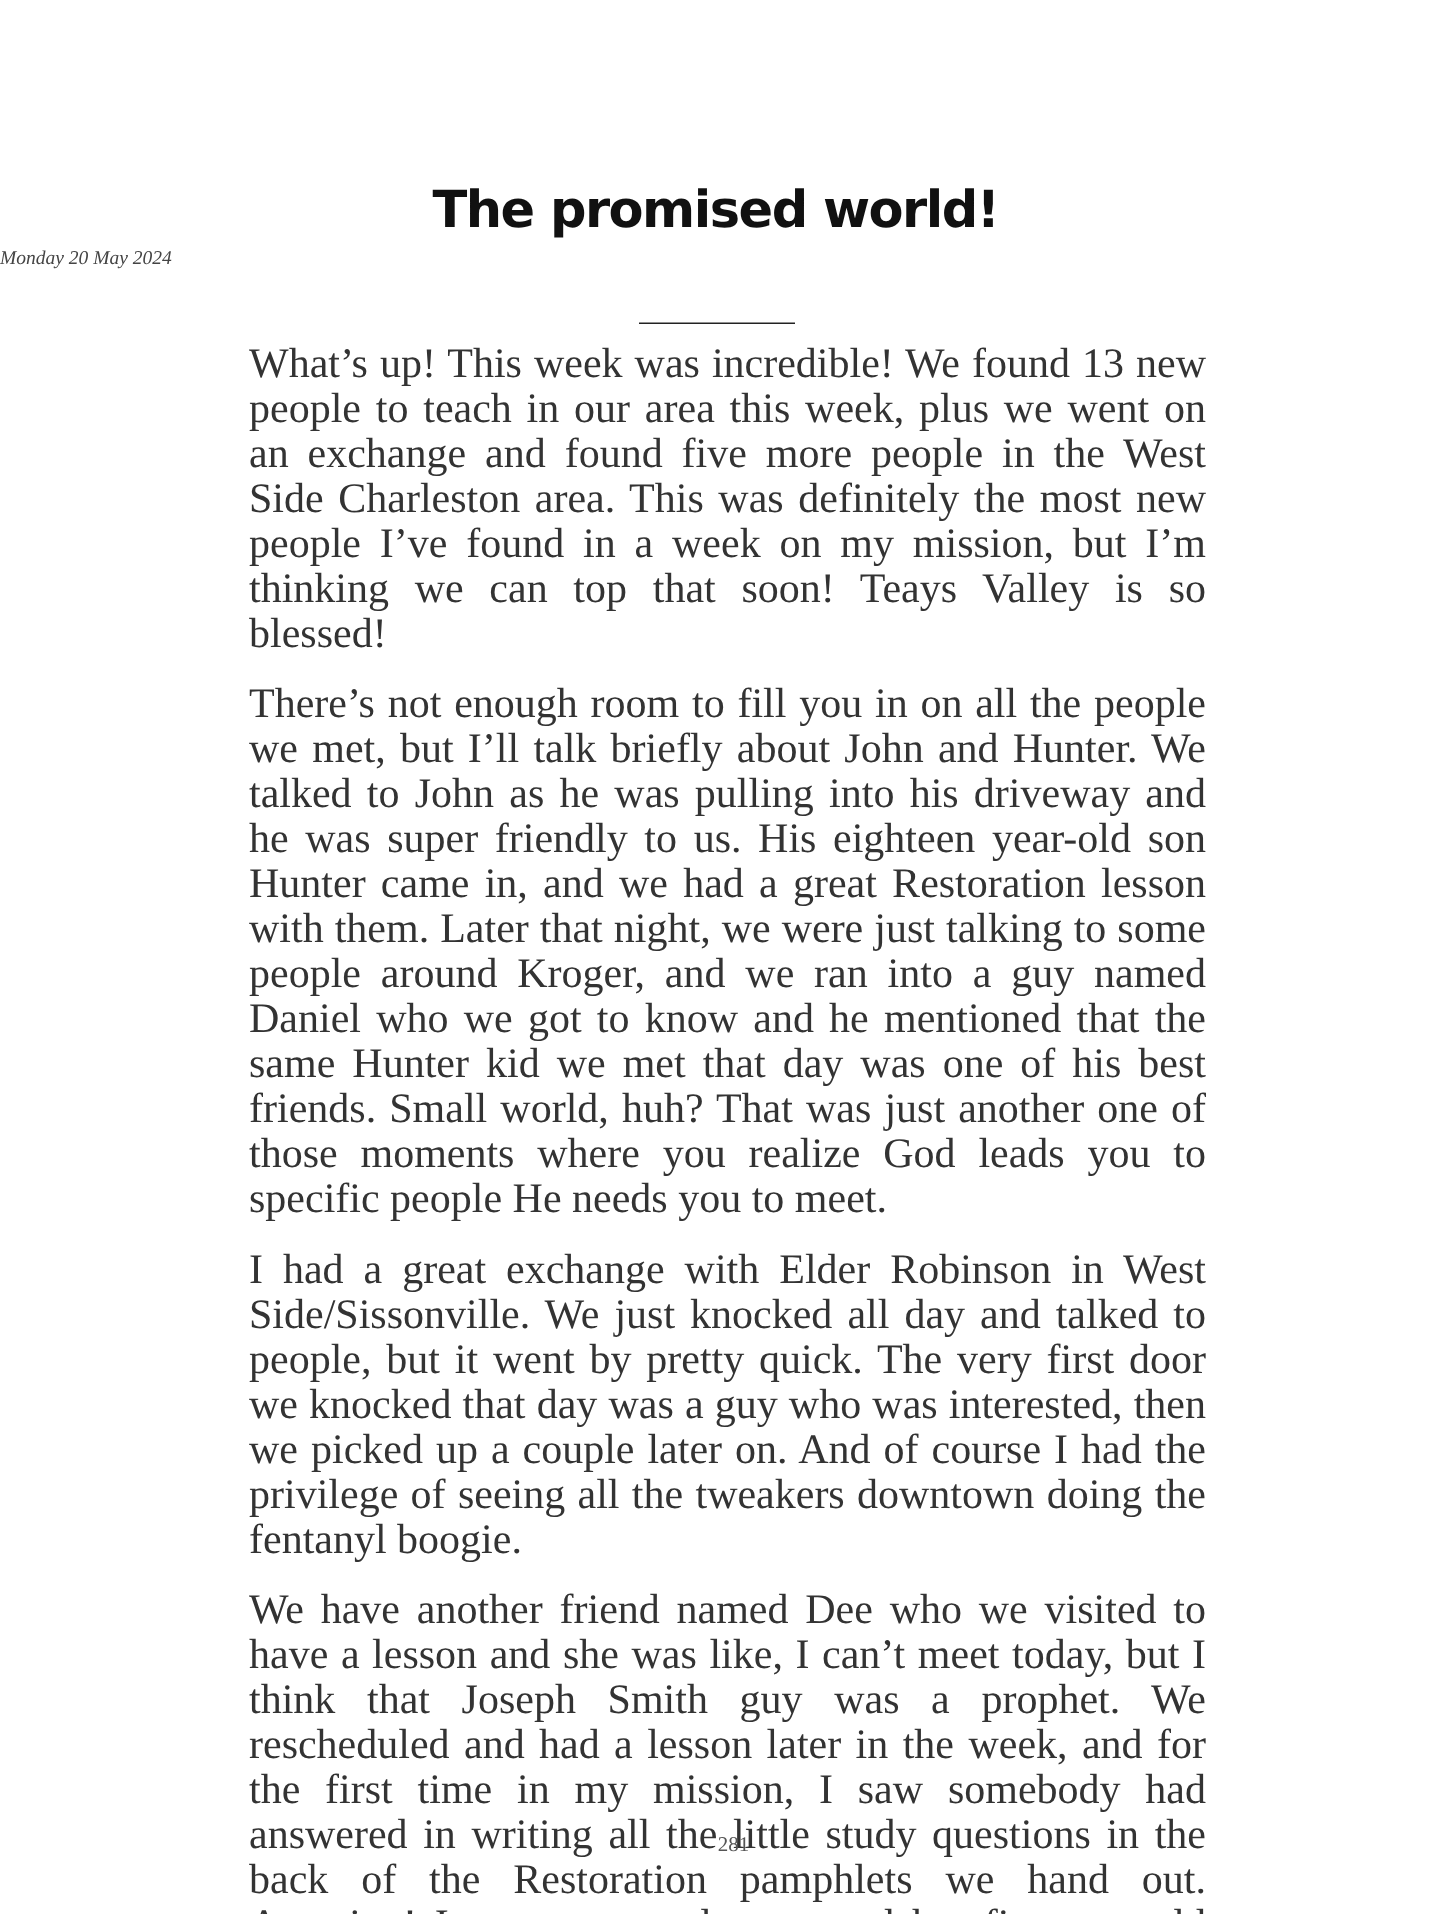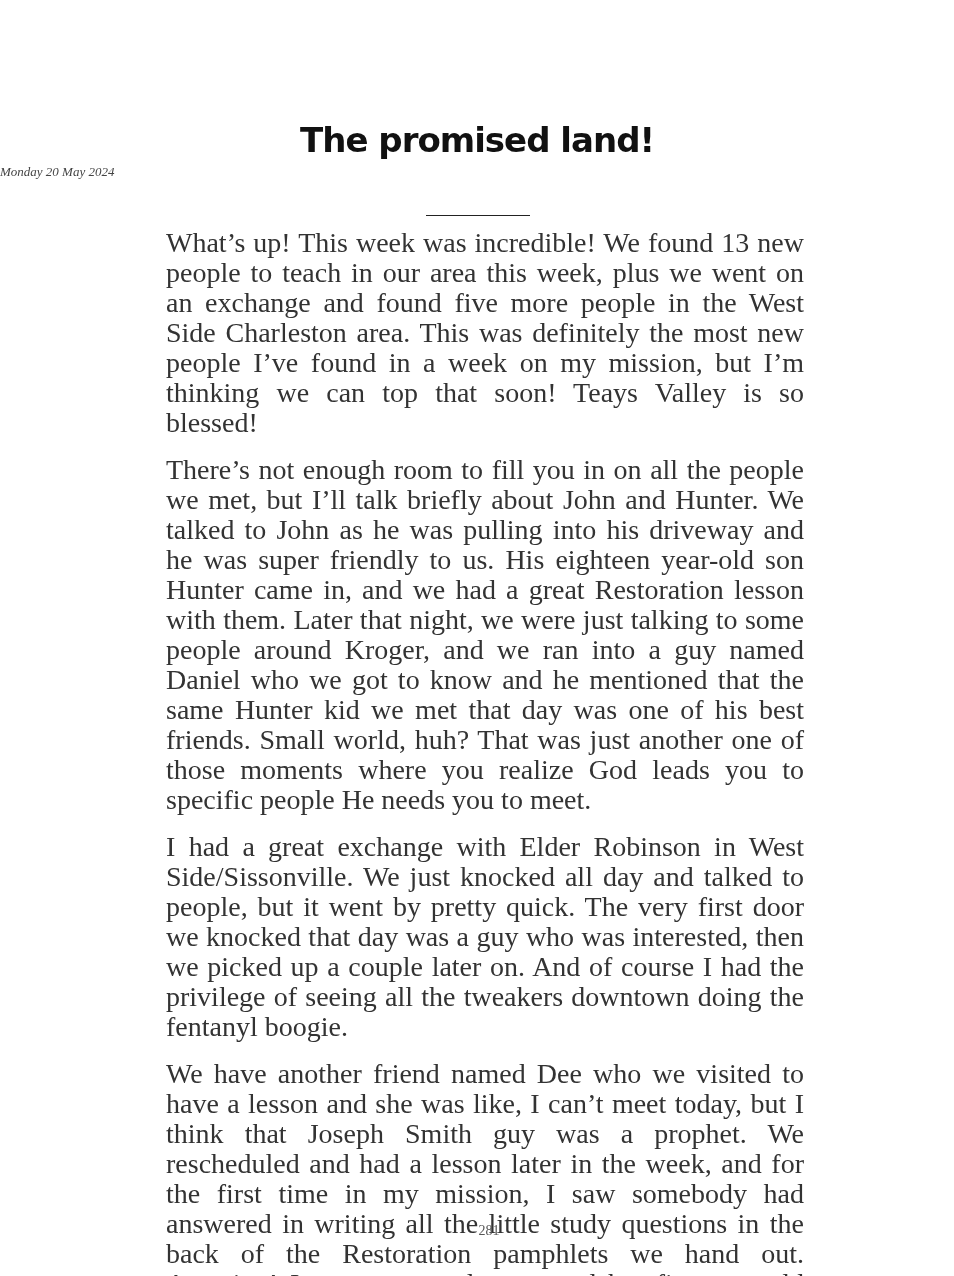--- a/index.html
+++ b/index.html
@@ -70,21 +70,21 @@
       text-align: center;
       font-family: "Liberation Serif", serif;
       font-size: 14px;
       color: #555555;
     }
   </style>
 </head>
 <body>
 
 <div class="page">
-  <h1 class="title">The promised land!</h1>
+  <h1 class="title">The promised world!</h1>
   <div class="date">Monday 20 May 2024</div>
   <div class="divider"></div>
 
   <div class="body-text">
     <p>What’s up! This week was incredible! We found 13 new people to teach in our area this week, plus we went on an exchange and found five more people in the West Side Charleston area. This was definitely the most new people I’ve found in a week on my mission, but I’m thinking we can top that soon! Teays Valley is so blessed!</p>
     <p>There’s not enough room to fill you in on all the people we met, but I’ll talk briefly about John and Hunter. We talked to John as he was pulling into his driveway and he was super friendly to us. His eighteen year-old son Hunter came in, and we had a great Restoration lesson with them. Later that night, we were just talking to some people around Kroger, and we ran into a guy named Daniel who we got to know and he mentioned that the same Hunter kid we met that day was one of his best friends. Small world, huh? That was just another one of those moments where you realize God leads you to specific people He needs you to meet.</p>
     <p>I had a great exchange with Elder Robinson in West Side/Sissonville. We just knocked all day and talked to people, but it went by pretty quick. The very first door we knocked that day was a guy who was interested, then we picked up a couple later on. And of course I had the privilege of seeing all the tweakers downtown doing the fentanyl boogie.</p>
     <p>We have another friend named Dee who we visited to have a lesson and she was like, I can’t meet today, but I think that Joseph Smith guy was a prophet. We rescheduled and had a lesson later in the week, and for the first time in my mission, I saw somebody had answered in writing all the little study questions in the back of the Restoration pamphlets we hand out. Amazing! It was a great lesson, and her five year-old granddaughter sang us some gospel songs. Looking forward to continue teaching her.</p>
   </div>
 

